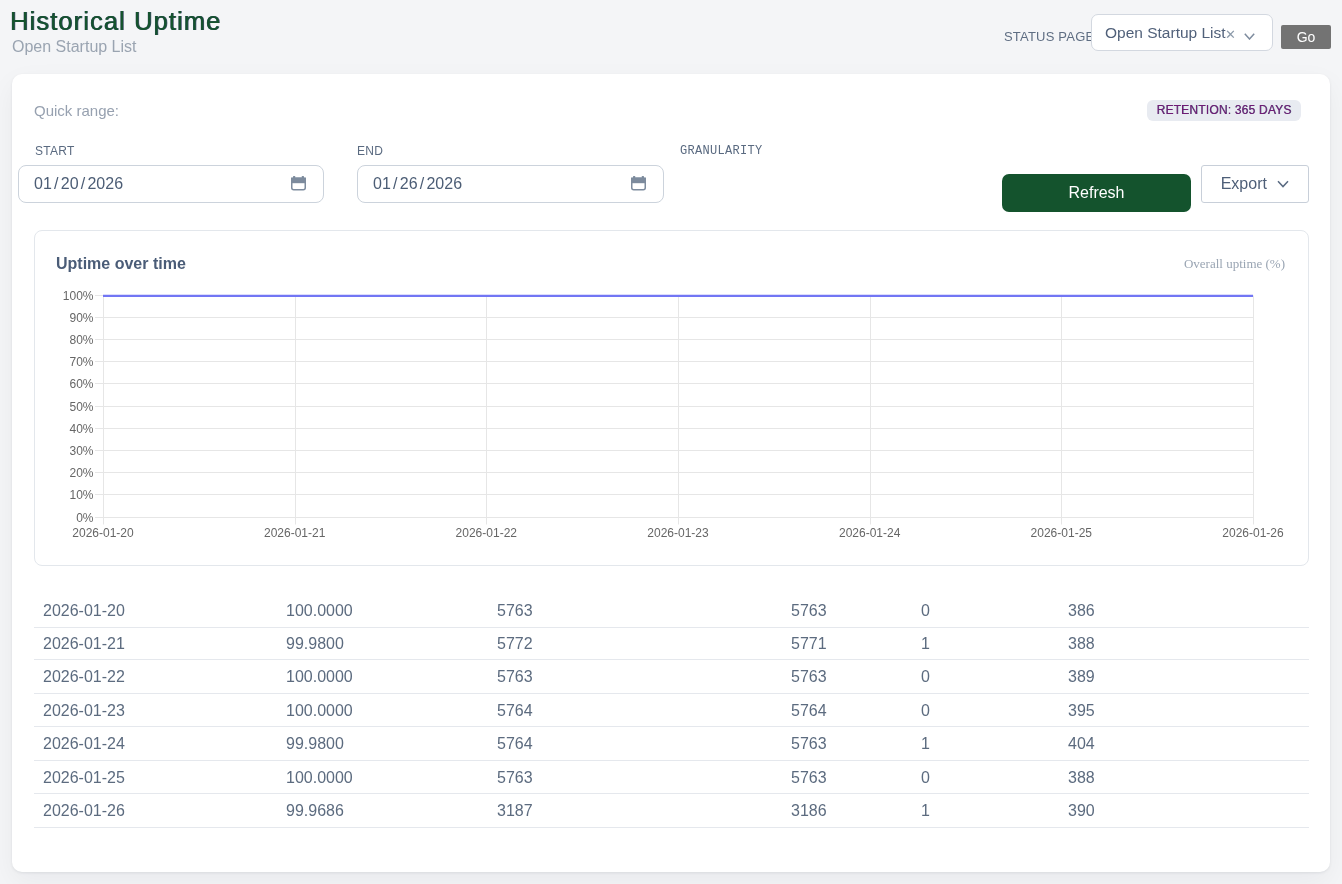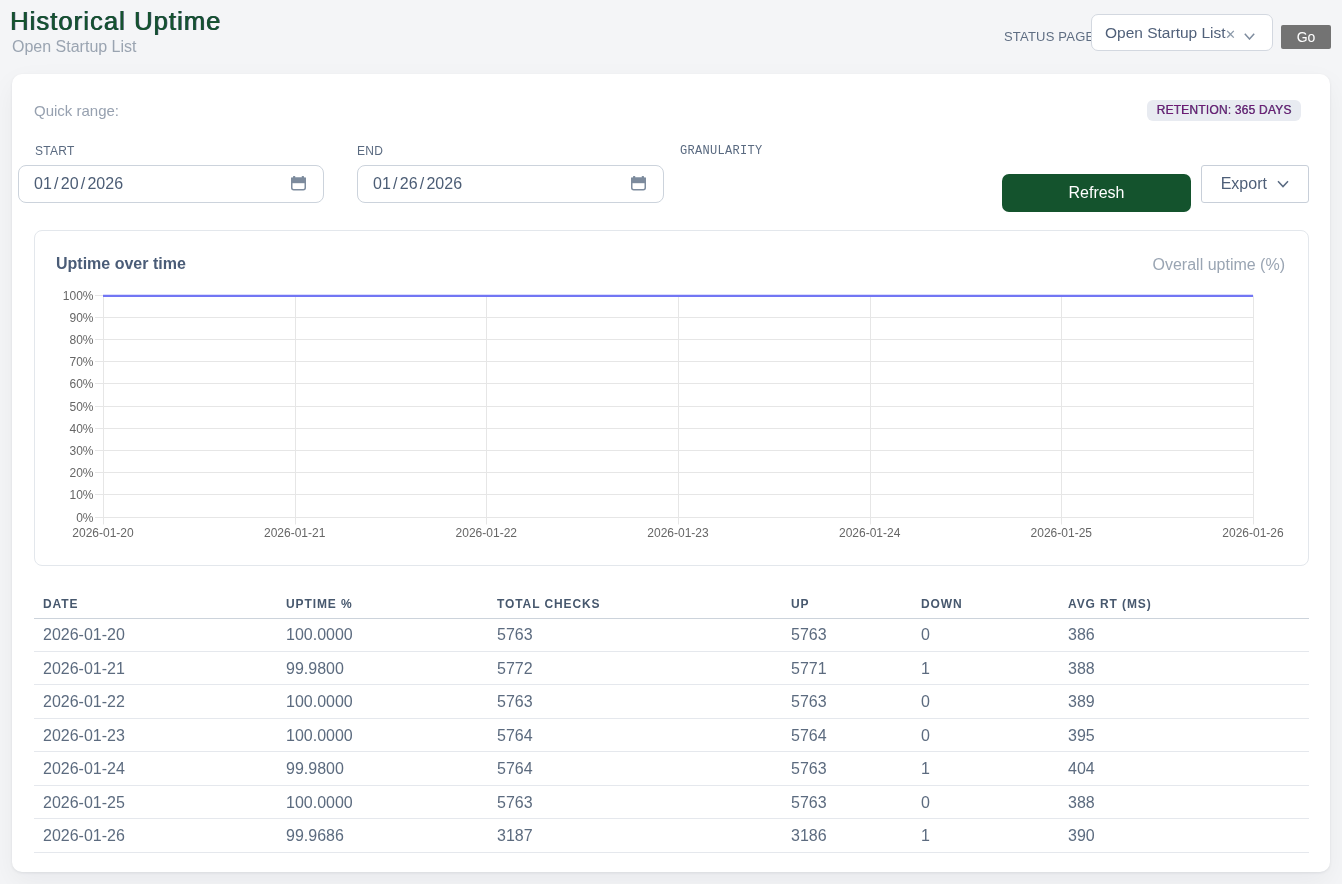--- a/index.html
+++ b/index.html
@@ -34,21 +34,21 @@
 .input { position:absolute; top:91px; height:38px; background:#fff; border:1px solid #ccd3dc; border-radius:8px; font-size:16px; color:#4c5d75; }
 .input .v { position:absolute; left:15px; top:9px; }
 .calicon { position:absolute; right:17px; top:9px; }
 .chev { position:absolute; right:14px; top:15px; }
 .refresh { position:absolute; left:990px; top:91px; width:189px; height:38px; background:#14532d; border:none; border-radius:7px; color:#fff; font-size:16px; font-family:inherit;margin-top:9px; }
 .export { position:absolute; left:1189px; top:91px; width:108px; height:38px; background:#fff; border:1px solid #c8cfd9; border-radius:3px; color:#4e5f78; font-size:16px; font-family:inherit; }
 
 
 .chartcard { position:absolute; left:22px; top:156px; width:1275px; height:336px; border:1px solid #e3e7ec; border-radius:8px; background:#fff; }
 .ctitle { position:absolute; left:21px; top:24px; font-size:16px; font-weight:bold; color:#4a5c77; }
-.clabel { position:absolute; right:23px; top:25px; font-size:16px; color:#9aa5b3; }
+.clabel { position:absolute; right:23px; top:25px; font-size:13px; color:#9aa5b3;font-family:Liberation Serif, serif; }
 
 
 table { position:absolute; left:22px; top:520px; width:1275px; border-collapse:collapse; table-layout:fixed; }
 th { font-size:12px; font-weight:bold; color:#47586e; letter-spacing:0.9px; text-align:left; padding:3px 0 7px 9px; border-bottom:1px solid #ccd3db; }
 td { font-size:16px; color:#5c6b7f; line-height:18.5px; padding:8px 0 6px 9px; border-bottom:1px solid #e5e8ed; }
 tr:nth-child(2) td { padding-top:7px; }
 </style>
 </head>
 <body>
 <div class="page">
@@ -144,28 +144,20 @@
     <table>
       <colgroup>
         <col style="width:243px">
           <col style="width:211px">
           <col style="width:294px">
           <col style="width:130px">
           <col style="width:147px">
           <col>
       </colgroup>
       <tbody>
-          <tr>
-            <th>DATE</th>
-            <th>UPTIME %</th>
-            <th>TOTAL CHECKS</th>
-            <th>UP</th>
-            <th>DOWN</th>
-            <th>AVG RT (MS)</th>
-          </tr>
       <tr>
             <td>2026-01-20</td>
             <td>100.0000</td>
             <td>5763</td>
             <td>5763</td>
             <td>0</td>
             <td>386</td>
           </tr>
       <tr>
             <td>2026-01-21</td>

